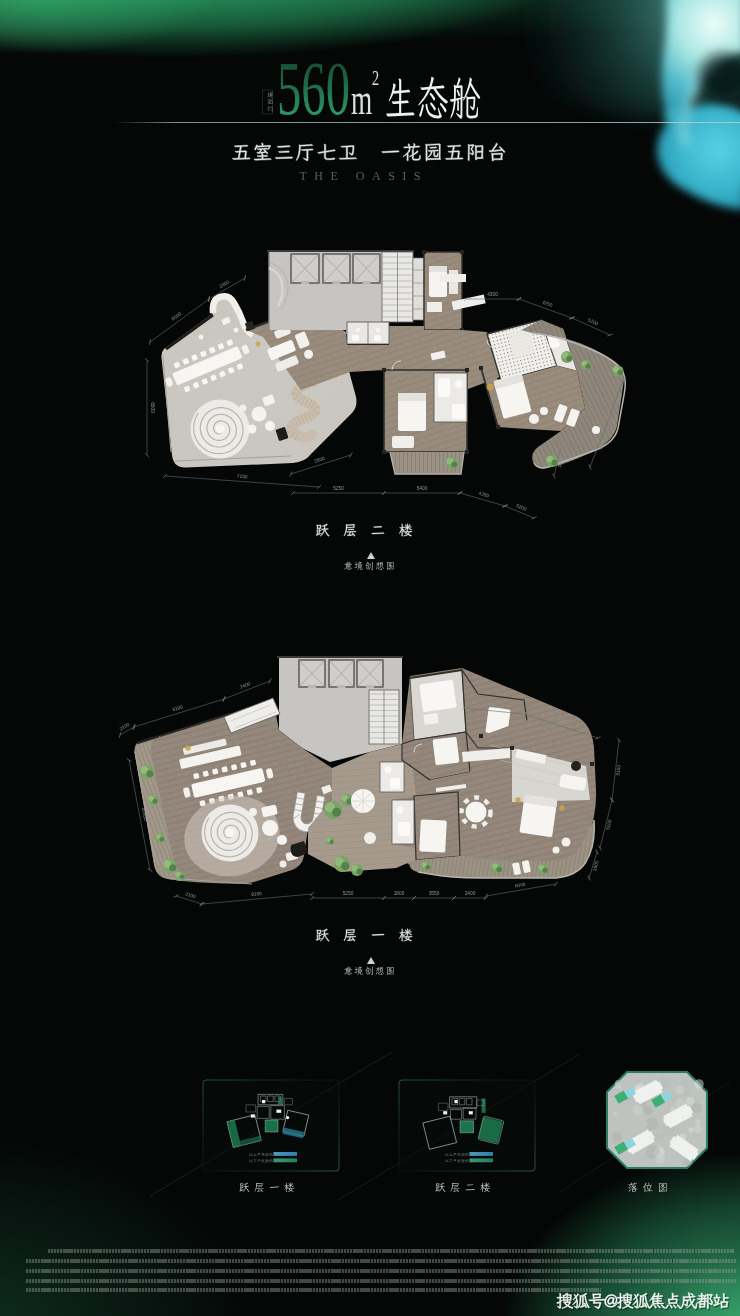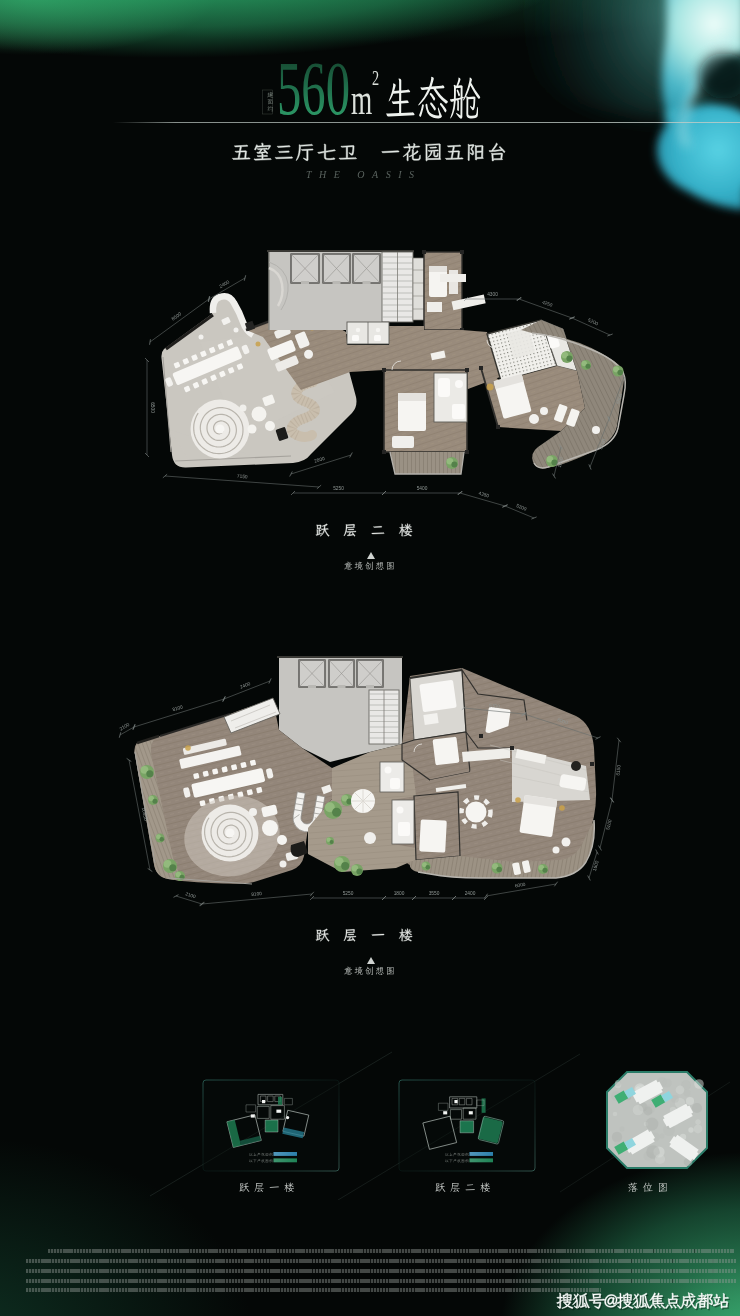--- a/index.html
+++ b/index.html
@@ -98,21 +98,21 @@
     <path transform="translate(316.75,159.00) scale(0.019500,-0.019500)" fill="#e3e8e4" stroke="#e3e8e4" stroke-width="25.6" d="M459 341 928 418Q953 422 953 436Q953 447 940.5 458.5Q928 470 912.5 477.5Q897 485 888 485Q881 485 871 480Q855 472 839.0 466.5Q823 461 804 458L460 403L463 730Q463 740 453.0 747.0Q443 754 429.0 758.5Q415 763 404.5 765.0Q394 767 392 767Q377 767 377 759Q377 757 380 752Q388 739 391.0 726.5Q394 714 394 700L391 392L134 351Q122 349 109.5 347.5Q97 346 83 346Q79 346 73.5 346.0Q68 346 63 347H61Q50 347 50 339Q50 334 54 329Q59 320 75.0 302.5Q91 285 110 285Q119 285 131.0 287.0Q143 289 160 292L390 330L388 145V138Q388 84 396.5 49.5Q405 15 428.5 -4.5Q452 -24 495.5 -31.5Q539 -39 609 -39Q677 -39 754.0 -32.5Q831 -26 908 -13Q939 -8 939 8Q939 17 925.0 29.5Q911 42 894.5 51.0Q878 60 872.0 60.0Q866 60 860 57Q832 44 769.5 34.0Q707 24 628 24Q554 24 517.5 32.5Q481 41 469.0 66.5Q457 92 457 144V156Z"></path>
     <path transform="translate(338.05,159.00) scale(0.019500,-0.019500)" fill="#e3e8e4" stroke="#e3e8e4" stroke-width="25.6" d="M826 661Q826 673 813.5 683.5Q801 694 781 694H774L222 659H211Q188 659 176.5 661.5Q165 664 160.0 664.0Q155 664 155.0 658.0Q155 652 163.5 634.5Q172 617 183 606Q193 599 208.5 599.0Q224 599 244 601L420 612L422 53L132 44Q100 44 86.5 47.5Q73 51 67.5 51.0Q62 51 62 45Q62 44 66.0 28.0Q70 12 83.5 -3.0Q97 -18 124 -18L158 -17L922 7Q946 9 946 25Q946 34 934.0 46.5Q922 59 908.0 67.5Q894 76 889.0 76.0Q884 76 871.0 70.5Q858 65 834 65L491 55L489 617L755 634Q755 551 749 471Q744 400 711 276Q710 269 704.0 269.0Q698 269 682.0 275.0Q666 281 647.0 289.5Q628 298 611.0 306.0Q594 314 583.5 319.5Q573 325 563.0 325.0Q553 325 553 317Q553 307 597.0 265.5Q641 224 671.0 206.0Q701 188 715.5 188.0Q730 188 748.0 203.5Q766 219 773.0 242.5Q780 266 788.0 308.5Q796 351 806.5 416.5Q817 482 821 635Z"></path>
     <path transform="translate(380.65,159.00) scale(0.019500,-0.019500)" fill="#e3e8e4" stroke="#e3e8e4" stroke-width="25.6" d="M148 320 921 360Q931 361 937.5 365.0Q944 369 944 377Q944 388 932.5 400.5Q921 413 907.0 421.5Q893 430 885 430Q881 430 879 429Q868 425 857.5 423.0Q847 421 837 420L128 384Q124 384 119.5 383.5Q115 383 110 383Q90 383 72 388Q66 390 64 390Q59 390 59 384Q59 380 63.5 368.5Q68 357 75.5 345.0Q83 333 91 326Q101 319 121 319Q126 319 133.0 319.0Q140 319 148 320Z"></path>
     <path transform="translate(401.95,159.00) scale(0.019500,-0.019500)" fill="#e3e8e4" stroke="#e3e8e4" stroke-width="25.6" d="M589 67V71L590 201Q652 233 711.0 271.0Q770 309 822 351Q825 354 827.5 358.0Q830 362 830 367Q830 378 820.0 393.5Q810 409 797.5 421.0Q785 433 778 433Q770 433 768 421Q765 405 759.0 394.0Q753 383 745 375Q710 345 671.5 316.5Q633 288 591 261L593 440Q593 451 583.0 458.0Q573 465 559.5 469.0Q546 473 535.5 475.0Q525 477 524 477Q513 477 513 470Q513 466 515 463Q522 451 525.0 440.0Q528 429 528 413L527 221Q496 202 464.5 184.0Q433 166 400 149Q371 135 371 122Q371 116 382 116Q392 116 422.5 127.0Q453 138 527 170L526 56Q526 -3 551.0 -29.0Q576 -55 620.0 -61.5Q664 -68 719 -68Q803 -68 849.5 -59.5Q896 -51 916.5 -32.0Q937 -13 942.0 20.0Q947 53 947 101Q947 119 946.0 145.0Q945 171 940.5 191.0Q936 211 927 211Q914 211 908 165Q901 110 892.5 78.5Q884 47 875.0 32.0Q866 17 855.5 12.0Q845 7 833 5Q788 -4 727 -4Q661 -4 632.0 5.0Q603 14 596.0 30.0Q589 46 589 67ZM260 244 257 40Q257 19 256.0 -2.0Q255 -23 251 -46Q251 -48 250.5 -49.5Q250 -51 250 -53Q250 -64 260.5 -74.0Q271 -84 284.0 -90.0Q297 -96 305 -96Q322 -96 322 -80L320 303Q322 305 337.5 322.0Q353 339 372.0 361.0Q391 383 405.5 403.0Q420 423 420 432Q420 444 409.0 456.5Q398 469 385.0 477.0Q372 485 365 485Q356 485 353 467Q351 448 329.5 413.5Q308 379 271.5 334.5Q235 290 186.0 243.5Q137 197 80 154Q57 138 57 125Q57 118 66 118Q76 118 92 127Q185 178 260 244ZM633 596 895 612Q917 614 917 626Q917 635 909.0 646.0Q901 657 889.5 665.0Q878 673 869 673Q862 673 854 670Q834 663 804 662L651 653Q666 698 676 745Q676 747 676.5 748.5Q677 750 677 751Q677 763 661.0 773.5Q645 784 627.0 790.5Q609 797 602 797Q593 797 593 791Q593 788 596 782Q601 773 602.5 765.0Q604 757 604 749V739Q602 717 598.5 695.0Q595 673 590 649L406 638L389 746Q388 757 380.5 763.0Q373 769 351 773Q335 776 324 776Q304 776 304 767Q304 762 309 755Q317 745 323.5 736.0Q330 727 332 713L347 634L148 622Q144 622 140.0 621.5Q136 621 131 621Q115 621 98 625Q96 626 92 626Q84 626 84 620Q84 616 91.5 600.5Q99 585 109 576Q118 567 143 567Q148 567 153.5 567.0Q159 567 166 568L356 579L359 565Q361 561 361.0 556.5Q361 552 361 547Q361 540 360.5 533.5Q360 527 359 519V514Q359 498 377.0 489.5Q395 481 410 481Q427 481 427 499V504L415 583L579 593L561 521Q558 508 558 499Q558 479 569 479Q581 479 595.0 507.0Q609 535 633 596Z"></path>
     <path transform="translate(423.25,159.00) scale(0.019500,-0.019500)" fill="#e3e8e4" stroke="#e3e8e4" stroke-width="25.6" d="M333 608Q327 608 327 602Q327 600 329 594Q341 560 354.5 554.5Q368 549 384 549H396Q402 549 409 550L665 567Q687 569 687 583Q687 599 657 617Q645 624 637.0 624.0Q629 624 615.0 619.5Q601 615 573 613L388 602H380ZM592 403 602 404 751 411Q776 413 776 427Q776 445 738 463Q724 469 718.0 469.0Q712 469 697.5 464.5Q683 460 655 459L311 441H305Q279 441 267.5 445.0Q256 449 251.5 449.0Q247 449 247 444Q247 423 272 398Q281 389 306 389L402 394Q389 304 367 259Q325 174 246 115Q212 92 212.0 81.5Q212 71 223.5 71.0Q235 71 250 79Q336 128 382 184Q410 217 430.0 263.0Q450 309 463 396L476 397L533 401L531 199V196Q531 143 562.0 125.5Q593 108 644 108Q722 108 744.0 134.5Q766 161 766 278Q766 297 761.5 307.0Q757 317 751 317Q737 317 731 282Q717 192 699 178Q691 172 684 170Q657 166 634.5 166.0Q612 166 601.0 173.0Q590 180 590 202V207ZM811 725 808 34 200 21 197 695ZM870 39 874 725Q874 730 877.5 734.0Q881 738 881.0 745.5Q881 753 866.5 766.5Q852 780 829 780H819L198 748Q148 767 132.0 767.0Q116 767 116.0 761.0Q116 755 126.0 739.5Q136 724 136 688L137 21Q137 -15 134.0 -31.5Q131 -48 131 -52V-57Q131 -79 158 -94Q171 -101 180 -101Q200 -101 200 -76V-35L870 -24Q884 -23 894.0 -21.5Q904 -20 904.0 -8.5Q904 3 870 39Z"></path>
     <path transform="translate(444.55,159.00) scale(0.019500,-0.019500)" fill="#e3e8e4" stroke="#e3e8e4" stroke-width="25.6" d="M699 365 670 52 400 44 459 354ZM929 -1H932Q953 1 953 14Q953 21 942.5 33.5Q932 46 917.5 56.5Q903 67 891 67Q887 67 881 65Q871 63 857.5 60.5Q844 58 831 57L735 54L767 360Q769 365 771.5 371.5Q774 378 774 385Q774 402 762.5 410.0Q751 418 738.5 420.5Q726 423 723 423H717L470 411L512 635L812 653Q823 654 830.5 657.0Q838 660 838 667Q838 675 827.0 687.0Q816 699 802.0 708.0Q788 717 780 717Q776 717 774 716Q765 713 752.5 710.0Q740 707 729 706L218 675H205Q194 675 183.0 676.0Q172 677 161 680Q158 681 155 681Q148 681 148 674Q148 664 156.5 649.5Q165 635 178 624Q183 620 191.0 619.0Q199 618 209 618Q216 618 223.0 618.0Q230 618 238 619L441 631L400 407L270 401Q263 401 256.0 400.5Q249 400 242 400Q232 400 221.0 401.0Q210 402 198 406Q196 407 193 407Q186 407 186 399Q186 395 193.0 380.0Q200 365 213 352Q222 343 243 343Q251 343 259.0 343.5Q267 344 277 345L390 350L334 42L121 36Q115 36 109.5 35.5Q104 35 98 35Q75 35 55 40Q53 41 49 41Q42 41 42 34Q42 21 55.5 7.0Q69 -7 74 -12Q82 -19 93.5 -21.0Q105 -23 124 -23H142Z"></path>
     <path transform="translate(465.85,159.00) scale(0.019500,-0.019500)" fill="#e3e8e4" stroke="#e3e8e4" stroke-width="25.6" d="M328 277Q325 277 324.0 278.0Q323 279 300.5 286.5Q278 294 246.5 309.5Q215 325 208.0 325.0Q201 325 201 322Q201 302 263.5 254.5Q326 207 351.5 207.0Q377 207 394 242Q404 263 404 308Q404 414 315 499Q312 503 312.0 508.5Q312 514 315 518Q383 620 413 680Q418 688 423.5 693.5Q429 699 429.0 706.0Q429 713 416.5 726.0Q404 739 382 739H373Q369 739 364 738L191 722Q138 755 116 755Q109 755 109.0 748.0Q109 741 116.5 719.5Q124 698 124 648V628L116 48Q116 10 112.0 -13.0Q108 -36 108.0 -46.5Q108 -57 126.0 -70.5Q144 -84 160.0 -84.0Q176 -84 176 -54L185 671L345 684Q286 574 269.0 549.0Q252 524 252.0 509.0Q252 494 266 477Q342 396 342.0 336.5Q342 277 328 277ZM807 351 800 88 554 78 551 337ZM814 636 808 412 550 398 547 615ZM483 -13Q483 -37 521 -51Q535 -56 541 -56Q556 -56 556 -33L555 14L868 27Q882 28 890.5 29.5Q899 31 899.0 40.5Q899 50 867 90L882 633Q883 641 885.5 647.0Q888 653 888.0 663.5Q888 674 873.0 685.0Q858 696 838 696H825L547 675Q467 711 467 694Q467 689 475.0 673.0Q483 657 483 620L489 57Q489 22 483 -13Z"></path>
     <path transform="translate(487.15,159.00) scale(0.019500,-0.019500)" fill="#e3e8e4" stroke="#e3e8e4" stroke-width="25.6" d="M717 241 695 24 318 14 303 224ZM322 -44 767 -36Q777 -35 783.5 -32.5Q790 -30 790 -23Q790 -8 760 26L789 232Q790 239 795.0 246.5Q800 254 800 262Q800 274 789.0 283.0Q778 292 764.0 297.0Q750 302 742 302H733L302 282Q243 302 227 302Q217 302 217 295Q217 291 222 281Q233 259 236 222L251 19Q252 13 252.0 6.5Q252 0 252 -6Q252 -18 251.0 -30.0Q250 -42 248 -54Q248 -55 247.5 -57.0Q247 -59 247 -61Q247 -74 257.5 -84.0Q268 -94 281.5 -99.5Q295 -105 304 -105Q325 -105 325 -85V-83ZM107 435H103Q96 435 96 428Q96 415 103.5 402.5Q111 390 119.0 382.5Q127 375 128 373Q134 368 151 368Q172 368 219.0 372.0Q266 376 330.5 383.0Q395 390 469.5 399.5Q544 409 622.0 419.5Q700 430 772 441Q813 392 849 342Q858 328 869 328Q874 328 884.5 334.5Q895 341 903.5 351.0Q912 361 912.0 370.0Q912 379 891.0 405.0Q870 431 838.0 465.0Q806 499 772.0 533.0Q738 567 711.0 593.0Q684 619 674 628Q661 640 653 640Q643 640 631.5 627.0Q620 614 620 607Q620 599 629 591Q655 567 680.5 541.5Q706 516 731 488Q619 474 512.0 462.5Q405 451 305 443Q353 500 394.5 556.0Q436 612 467.5 658.0Q499 704 516.5 732.5Q534 761 534 765Q534 775 520.5 787.5Q507 800 491.5 809.0Q476 818 470 818Q458 818 458 801Q458 788 455.0 776.5Q452 765 448 757Q403 678 349.0 600.0Q295 522 227 436Q212 435 198.5 434.0Q185 433 169 432Q165 432 160.0 431.5Q155 431 150 431Q140 431 128.0 432.0Q116 433 107 435Z"></path>
   </svg>
 
-<div class="abs" style="left:0;top:169px;width:720px;text-align:center;font-size:10px;letter-spacing:7.5px;color:#59625e;text-indent:7.5px;font-style:italic;">THE OASIS</div>
+<div class="abs" style="left:0;top:169px;width:720px;text-align:center;font-size:12px;letter-spacing:7.5px;color:#59625e;text-indent:7.5px;">THE OASIS</div>
 
 <svg class="abs" style="left:130px;top:235px;width:530px;height:285px" viewBox="130 235 530 285">
 <defs>
 <pattern id="wooda" width="8" height="6" patternUnits="userSpaceOnUse" patternTransform="rotate(-18)">
  <rect width="8" height="6" fill="#998b7c"></rect>
  <rect width="8" height="0.7" fill="#8d7f6f"></rect>
  <rect y="3" width="4" height="0.6" fill="#a2947f"></rect>
 </pattern>
 <pattern id="decka" width="16" height="4.5" patternUnits="userSpaceOnUse" patternTransform="rotate(64)">
  <rect width="16" height="4.5" fill="#8f877b"></rect>

